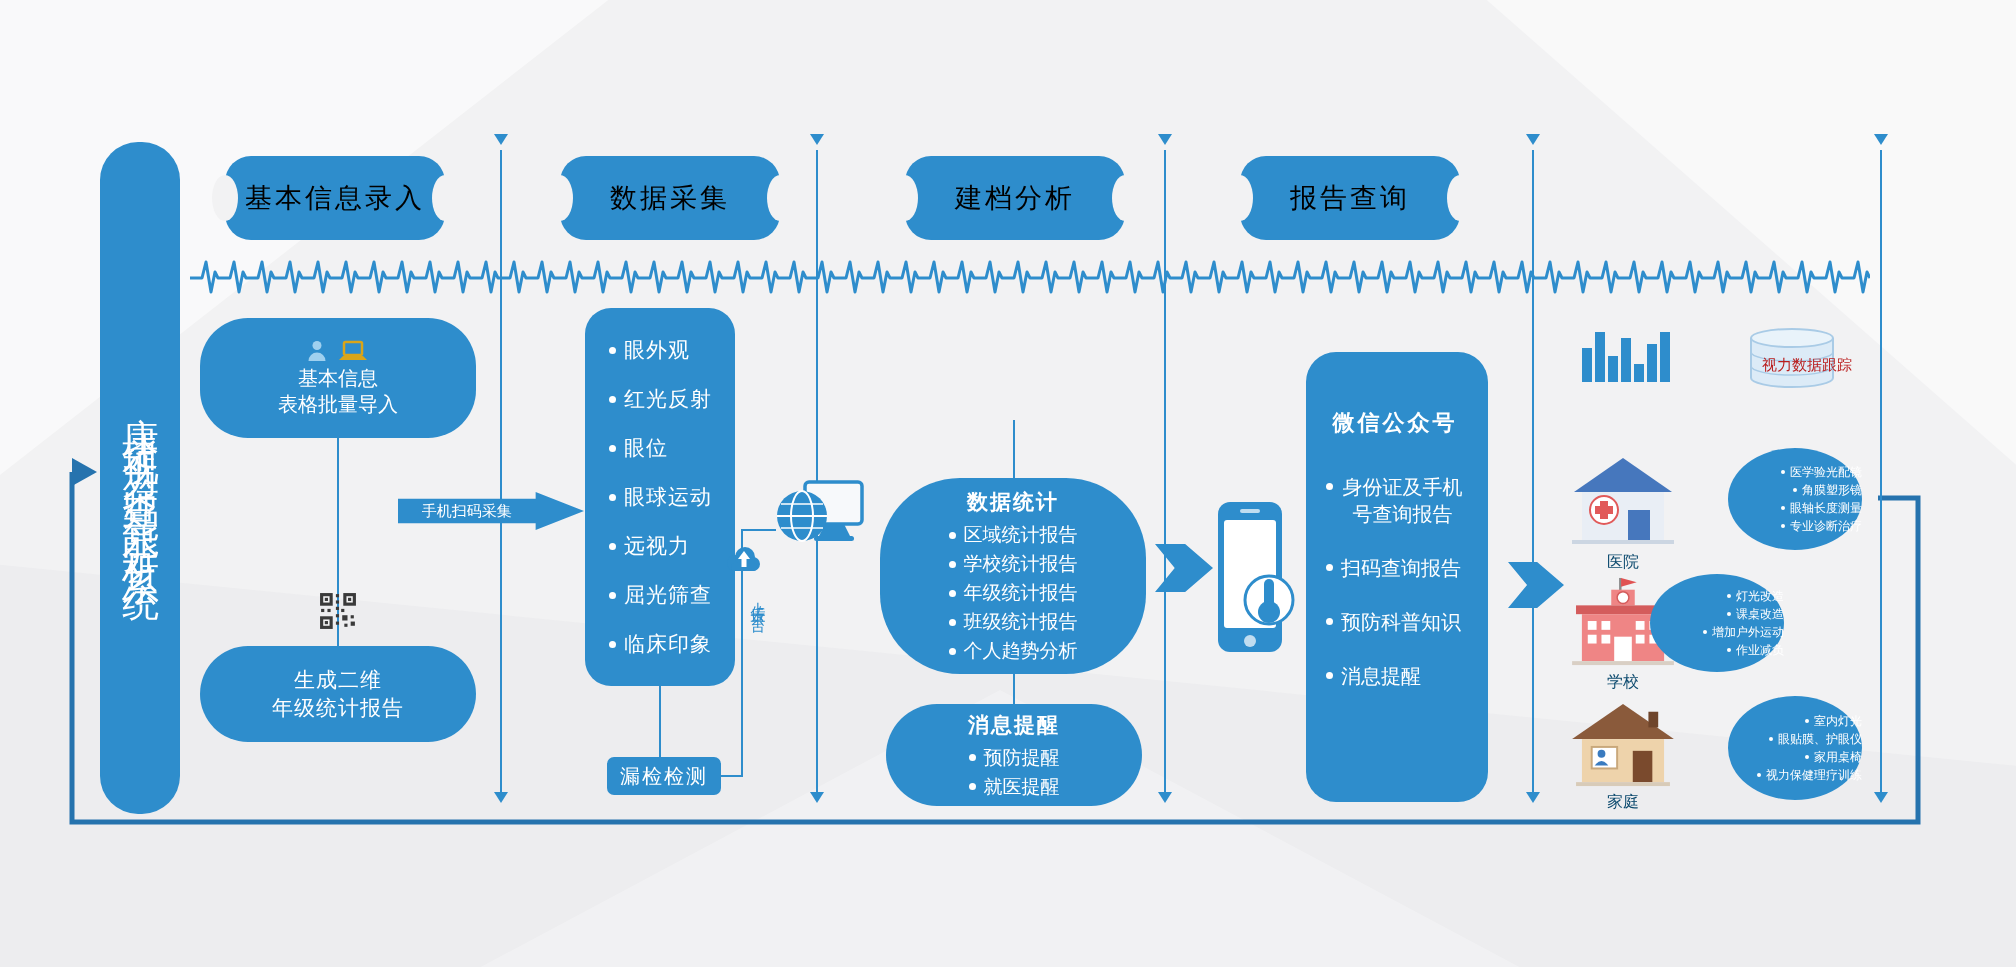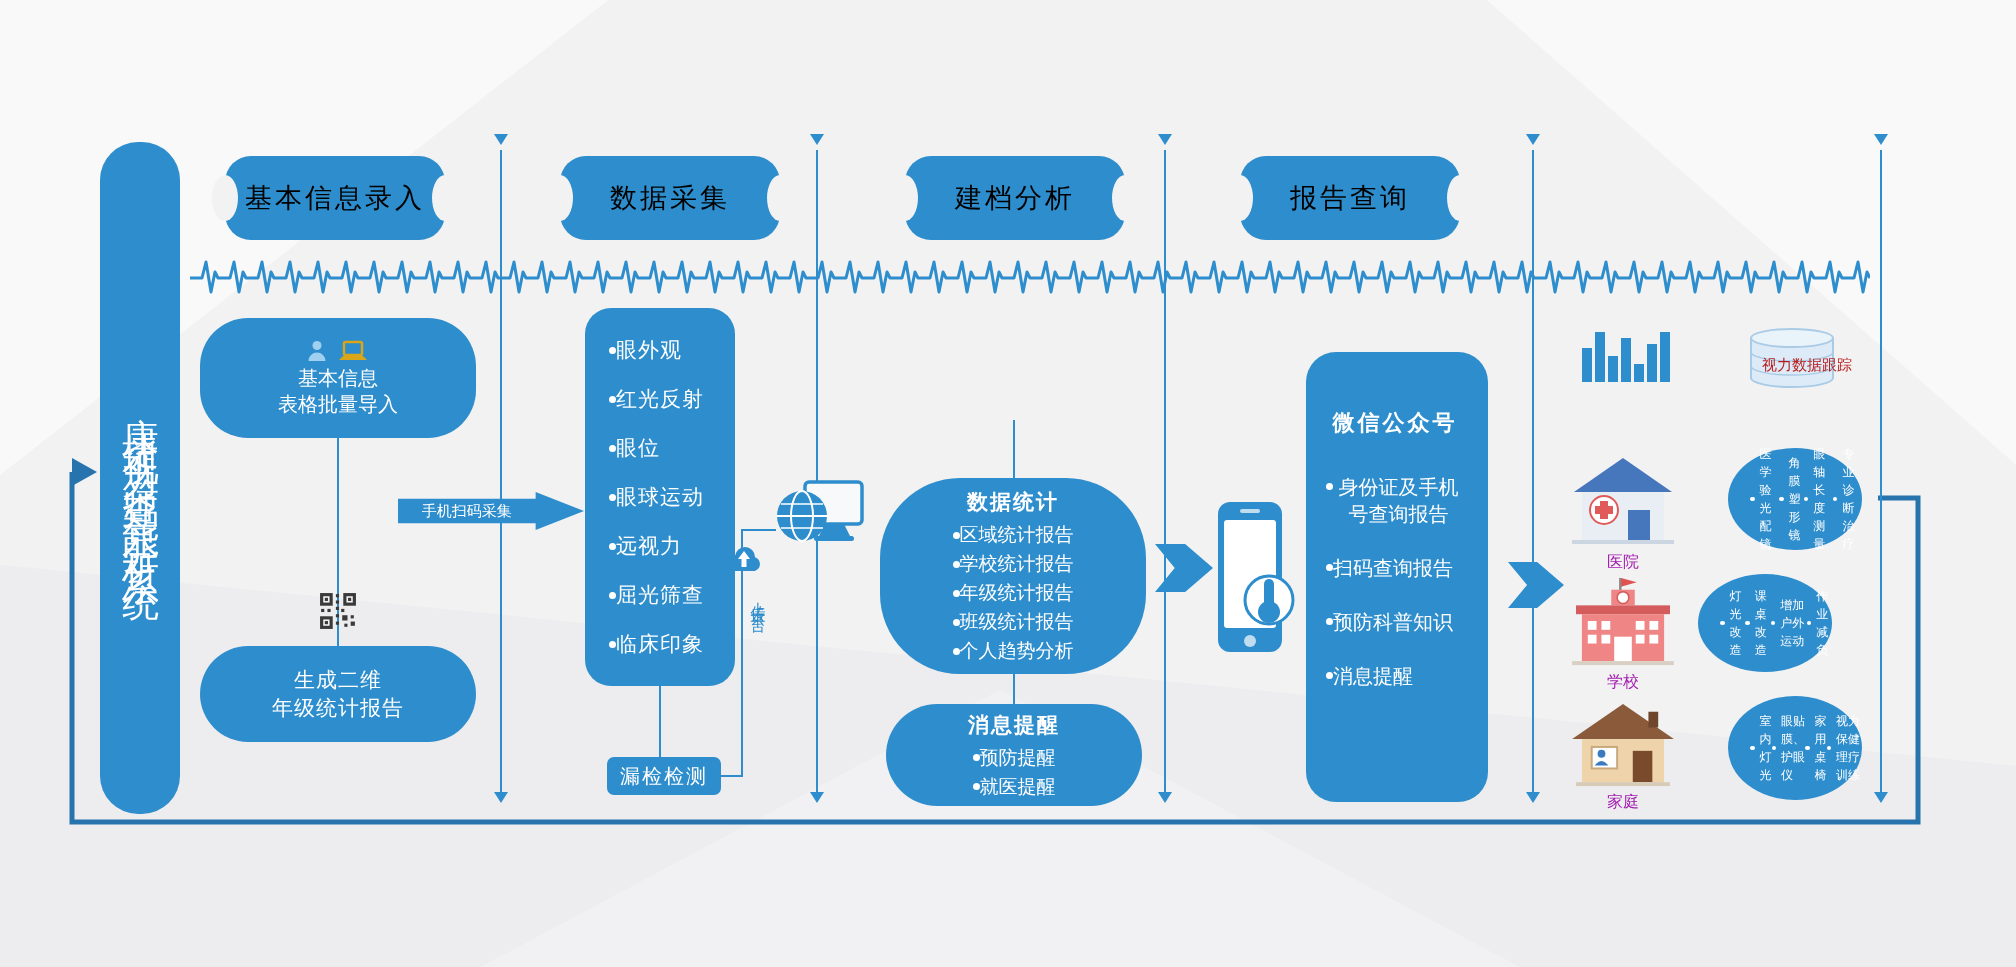--- a/index.html
+++ b/index.html
@@ -36,21 +36,21 @@
   
   .sep{position:absolute;top:150px;width:2px;height:642px;background:var(--blue);z-index:1;}
   .sep::before,.sep::after{content:"";position:absolute;left:-6px;width:0;height:0;border:7px solid transparent;border-top:11px solid var(--blue);}
   .sep::before{top:-16px;}
   .sep::after{bottom:-18px;}
 
   
   .pill{position:absolute;background:var(--blue);color:#fff;display:flex;flex-direction:column;align-items:center;justify-content:center;text-align:center;z-index:2;}
   .pill-title{font-weight:bold;font-size:21px;letter-spacing:2px;margin-bottom:6px;}
 
-  .li{display:flex;align-items:center;color:#fff;}
+  .li{display:flex;align-items:center;gap:8px;color:#fff;}
   .dot{width:7px;height:7px;border-radius:50%;background:#fff;flex:0 0 auto;}
 
   
   .box-import{left:200px;top:318px;width:276px;height:120px;border-radius:48px;font-size:20px;line-height:1.3;}
   .icon-row{display:flex;align-items:flex-end;gap:10px;margin-bottom:3px;}
   .box-qrgen{left:200px;top:646px;width:276px;height:96px;border-radius:48px;font-size:21px;line-height:1.35;letter-spacing:1px;}
   .qr-icon{position:absolute;left:319px;top:592px;width:38px;height:38px;z-index:2;}
   .scan-arrow{position:absolute;left:398px;top:492px;width:186px;height:38px;background:var(--blue);clip-path:polygon(0 18%,74% 18%,74% 0,100% 50%,74% 100%,74% 82%,0 82%);z-index:2;display:flex;align-items:center;}
   .scan-arrow span{color:#fff;font-size:15px;width:74%;text-align:center;}
 
@@ -79,22 +79,22 @@
   .box-wechat{left:1306px;top:352px;width:182px;height:450px;border-radius:30px;justify-content:flex-start;align-items:flex-start;padding:56px 24px 0 20px;text-align:left;}
   .box-wechat .wc-title{width:100%;text-align:center;font-weight:bold;font-size:22px;letter-spacing:3px;margin-bottom:36px;}
   .box-wechat .li{font-size:20px;line-height:1.35;margin-bottom:27px;align-items:flex-start;text-align:center;}
   .box-wechat .li .dot{margin-top:9px;}
 
   
   .bars-icon{position:absolute;left:1580px;top:318px;width:100px;height:68px;z-index:2;}
   .cyl-icon{position:absolute;left:1744px;top:326px;width:96px;height:64px;z-index:2;}
   .tracking-label{position:absolute;left:1732px;top:356px;width:120px;text-align:right;font-size:15px;color:#b91c1c;z-index:3;}
   .place-icon{position:absolute;z-index:2;}
-  .place-label{position:absolute;width:110px;text-align:center;font-size:16px;color:#a21caf;z-index:2;}
-  .oval{position:absolute;background:var(--blue);border-radius:50%;display:flex;justify-content:center;align-items:center;padding-left:22px;z-index:2;}
+  .place-label{position:absolute;width:110px;text-align:center;font-size:16px;color:#0c4a6e;z-index:2;}
+  .oval{position:absolute;background:var(--blue);border-radius:50%;display:flex;flex-direction:column;justify-content:center;align-items:flex-end;padding-left:22px;z-index:2;}
   .oval .li{font-size:12px;line-height:1.5;gap:5px;}
   .oval .dot{width:4.5px;height:4.5px;}
 </style>
 </head>
 <body>
 
 <div class="stage">
 
   <div class="deco deco1"></div>
   <div class="deco deco2"></div>
@@ -375,21 +375,21 @@
     <rect x="67" y="46" width="9" height="9" fill="#fff"></rect>
       <rect x="81" y="46" width="9" height="9" fill="#fff"></rect>
     <rect x="18" y="60" width="9" height="9" fill="#fff"></rect>
       <rect x="32" y="60" width="9" height="9" fill="#fff"></rect>
     <rect x="67" y="60" width="9" height="9" fill="#fff"></rect>
       <rect x="81" y="60" width="9" height="9" fill="#fff"></rect>
     <rect x="45" y="62" width="18" height="25" fill="#fff"></rect>
     <rect x="2" y="87" width="104" height="4" fill="#d9cfc4"></rect>
   </svg>
   <div class="place-label" style="left:1568px;top:672px">学校</div>
-  <div class="oval" style="left:1698px;top:574px;width:134px;height:98px">
+  <div class="oval" style="left:1650px;top:574px;width:134px;height:98px">
     <div class="li">
         <span class="dot"></span>
         <span>灯光改造</span>
       </div>
     <div class="li">
         <span class="dot"></span>
         <span>课桌改造</span>
       </div>
     <div class="li">
         <span class="dot"></span>

